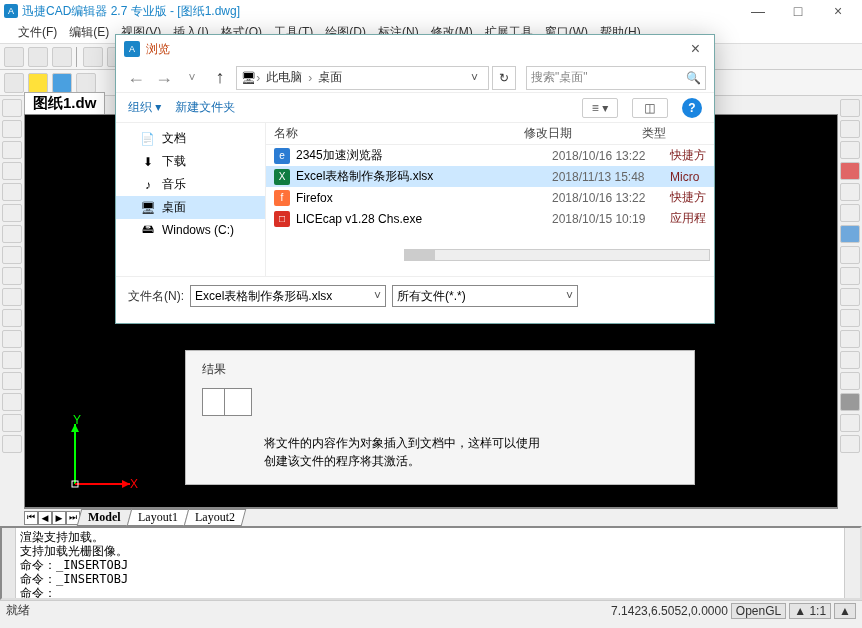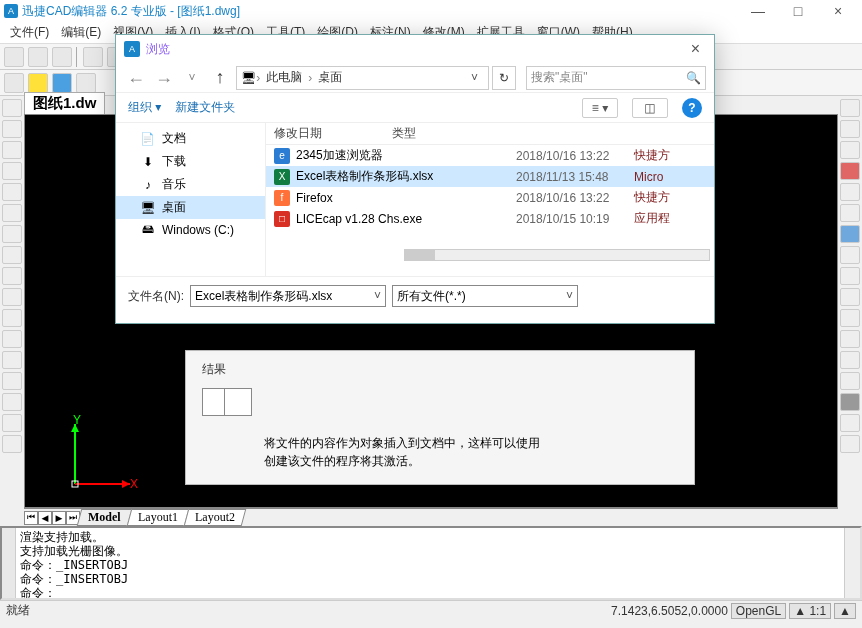--- a/index.html
+++ b/index.html
@@ -4,21 +4,21 @@
 <style>
 * { margin: 0; padding: 0; box-sizing: border-box; font-family: "Microsoft YaHei", "Segoe UI", sans-serif; font-size: 12px; }
 body { width: 862px; height: 628px; background: #f0f0f0; position: relative; overflow: hidden; }
 
 
 .app-titlebar { height: 22px; background: #fff; display: flex; align-items: center; padding: 0 4px; color: #1a85c8; font-size: 11px; }
 .app-titlebar .logo { width: 14px; height: 14px; background: #1a85c8; margin-right: 4px; border-radius: 2px; color:#fff; font-size:9px; display:flex;align-items:center;justify-content:center;}
 .app-titlebar .spacer { flex: 1; }
 .app-titlebar .winbtn { width: 40px; text-align: center; color: #555; font-size: 14px; }
 
-.menubar { height: 22px; background: #fff; display: flex; align-items: center; padding: 0 4px; border-bottom: 1px solid #ddd; }
+.menubar { height: 22px; background: #fff; display: flex; align-items: center; padding: 0 12px; border-bottom: 1px solid #ddd; }
 .menubar span { padding: 2px 6px; color: #333; }
 
 .toolbar1, .toolbar2 { height: 26px; background: #f5f5f5; border-bottom: 1px solid #ccc; display: flex; align-items: center; gap: 4px; padding: 0 4px; }
 .tbicon { width: 20px; height: 20px; background: #e8e8e8; border: 1px solid #ccc; border-radius: 2px; }
 .tbicon.yellow { background: #ffe13a; }
 .tbicon.blue { background: #4aa0e0; }
 .tbsep { width: 3px; height: 20px; border-left: 1px solid #aaa; }
 
 .workspace { position: relative; height: 430px; background: #f0f0f0; display: flex; }
 .leftbar, .rightbar { width: 24px; background: #f0f0f0; display: flex; flex-direction: column; gap: 3px; padding: 3px 2px; }
@@ -57,21 +57,21 @@
 .cmdwin .sb{width:16px;background:#eee;border-left:1px solid #ccc;}
 
 .statusbar { height: 20px; background: #f0f0f0; border-top: 1px solid #ccc; display: flex; align-items: center; padding: 0 6px; font-size: 11px; color:#333;}
 .statusbar .spacer{flex:1;}
 .statusbar .chip{border:1px solid #aaa;padding:0 4px;margin-left:3px;background:#e4e4e4;}
 
 
 .dialog { position: absolute; left: 115px; top: 34px; width: 600px; height: 290px; background: #fff; border: 1px solid #7aa; box-shadow: 0 4px 24px rgba(0,0,0,.25); z-index: 100; display:flex; flex-direction:column;}
 .dlg-title { height: 28px; display: flex; align-items: center; padding: 0 8px; }
 .dlg-title .ico{width:16px;height:16px;background:#1a85c8;border-radius:2px;margin-right:6px;color:#fff;font-size:9px;display:flex;align-items:center;justify-content:center;}
-.dlg-title .t{color:#8b5cf6;}
+.dlg-title .t{color:#c2410c;}
 .dlg-title .spacer{flex:1;}
 .dlg-title .close{font-size:16px;color:#555;padding:0 6px;}
 
 .dlg-nav { height: 30px; display:flex; align-items:center; gap:4px; padding: 0 8px; border-bottom: 1px solid #eee;}
 .dlg-nav .arrow{width:24px;height:24px;color:#888;font-size:18px;display:flex;align-items:center;justify-content:center;}
 .dlg-nav .arrow.active{color:#333;}
 .dlg-nav .breadcrumb{flex:1;height:24px;border:1px solid #ccc;display:flex;align-items:center;padding:0 4px;gap:0;}
 .dlg-nav .breadcrumb .seg{padding:0 6px;color:#333;}
 .dlg-nav .breadcrumb .sep{color:#888;}
 .dlg-nav .breadcrumb .drop{margin-left:auto;color:#555;padding:0 6px;}
@@ -94,21 +94,21 @@
 .dlg-list{flex:1;display:flex;flex-direction:column;overflow:hidden;}
 .list-head{display:flex;height:22px;border-bottom:1px solid #eee;align-items:center;color:#444;}
 .list-head .col{padding:0 8px;}
 .list-head .c1{flex:0 0 250px;}
 .list-head .c2{flex:0 0 118px;}
 .list-head .c3{flex:1;font-family:Liberation Serif, serif;}
 .list-rows{flex:1;overflow:hidden;}
 .row{display:flex;height:21px;align-items:center;}
 .row.sel{background:#cde8ff;}
 .row .c1{flex:0 0 250px;display:flex;align-items:center;gap:6px;padding-left:8px;}
-.row .c2{flex:0 0 118px;color:#666;}
+.row .c2{flex:0 0 118px;color:#666;margin-left:36px;}
 .row .c3{flex:1;color:#7f1d1d;}
 .row .fico{width:16px;height:16px;border-radius:2px;display:flex;align-items:center;justify-content:center;font-size:10px;color:#fff;}
 
 .dlg-bottom{padding:8px 12px;border-top:1px solid #eee;background:#fff;}
 .fn-row{display:flex;align-items:center;gap:6px;margin-bottom:8px;}
 .fn-row label{color:#333;}
 .fn-row .combo{height:22px;border:1px solid #888;display:flex;align-items:center;padding:0 4px;}
 .fn-row .combo .dd{margin-left:auto;color:#555;}
 .fn-row .fn{flex:0 0 196px;}
 .fn-row .ft{flex:0 0 186px;}
@@ -118,21 +118,21 @@
 
 .hscroll{position:absolute;left:288px;right:4px;bottom:62px;height:12px;background:#eee;border:1px solid #ccc;}
 .hscroll .thumb{position:absolute;left:0;top:0;bottom:0;width:30px;background:#ccc;}
 
 </style>
 </head>
 <body>
 
 <div class="app-titlebar">
   <span class="logo">A</span>
-  <span>迅捷CAD编辑器 6.2 专业版  - [图纸1.dwg]</span>
+  <span>迅捷CAD编辑器 2.7 专业版  - [图纸1.dwg]</span>
   <span class="spacer"></span>
   <span class="winbtn">—</span>
   <span class="winbtn">□</span>
   <span class="winbtn">×</span>
 </div>
 
 <div class="menubar">
   <span>文件(F)</span>
   <span>编辑(E)</span>
   <span>视图(V)</span>
@@ -324,20 +324,21 @@
           <span class="fi">🖥</span>
           <span>桌面</span>
         </div>
         <div class="side-item">
           <span class="fi">🖴</span>
           <span>Windows (C:)</span>
         </div>
       </div>
     <div class="dlg-list">
       <div class="list-head">
+        <div class="col c1">名称</div>
         <div class="col c2">修改日期</div>
         <div class="col c3">类型</div>
       </div>
       <div class="list-rows" id="rows">
           <div class="row">
             <div class="c1">
               <span class="fico" style="background:#2b7cd3">e</span>
               <span>2345加速浏览器</span>
             </div>
             <div class="c2">2018/10/16 13:22</div>

